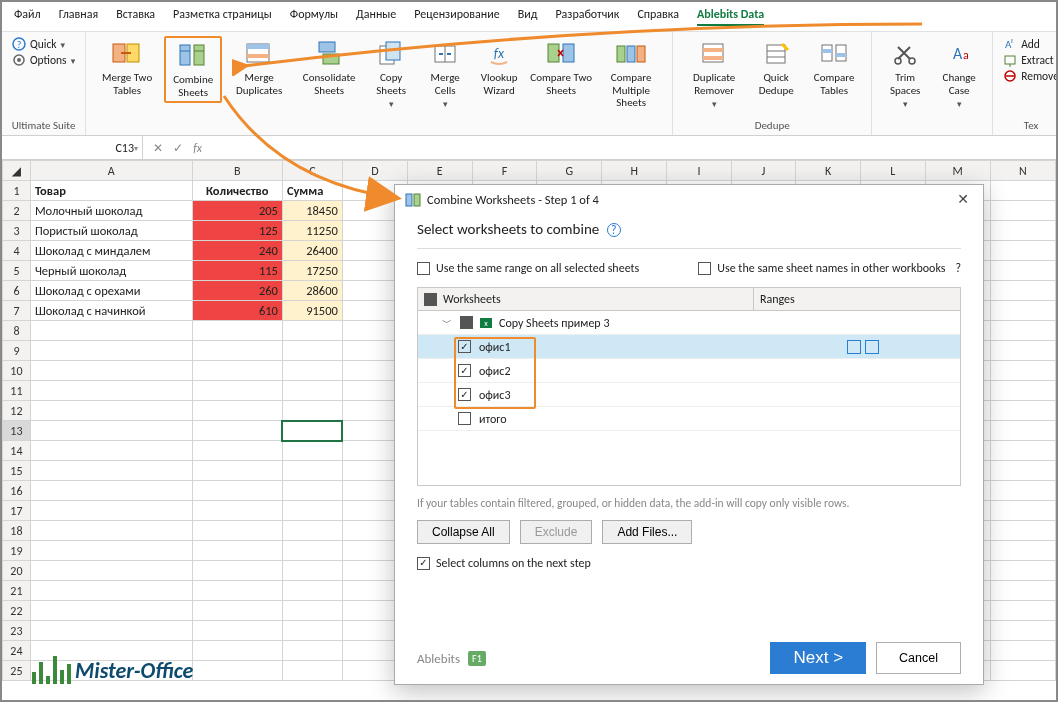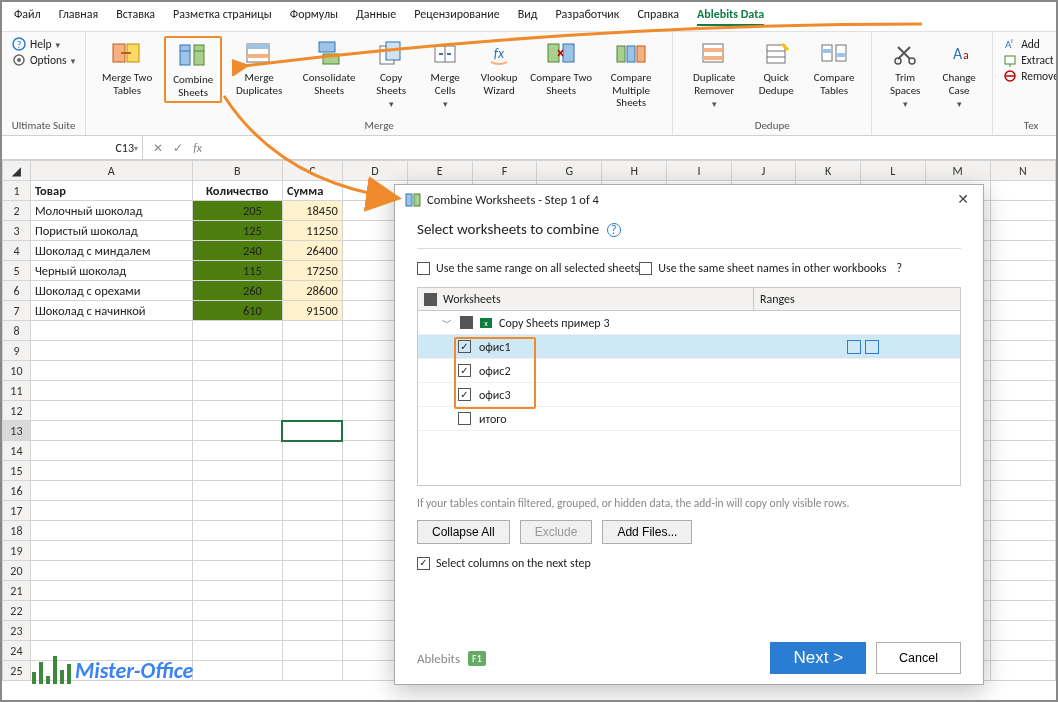--- a/index.html
+++ b/index.html
@@ -35,36 +35,36 @@
   .sheet-area{position:relative; height:540px; overflow:hidden;}
   table.sheet { border-collapse:collapse; table-layout:fixed; font-size:12.5px;}
   table.sheet th, table.sheet td { border:1px solid #d4d4d4; height:20px; overflow:hidden; white-space:nowrap;}
   table.sheet th { background:#f3f2f1; font-weight:normal; color:#333; text-align:center; font-size:12px;}
   .rowhdr{width:30px; background:#f3f2f1; text-align:center; color:#333;}
   .col-a{width:167px;} .col-b{width:93px;} .col-c{width:62px;}
   .col-rest{width:73px;}
   .hdr-cell{font-weight:600; text-align:left; padding:0 4px;}
   .hdr-cell.center{text-align:center;}
   .data-a{padding:0 4px;}
-  .data-b{background:#4d7c0f; text-align:right; padding:0 20px;}
+  .data-b{background:#ef4444; text-align:right; padding:0 4px;}
   .data-c{background:#fff2cc; text-align:right; padding:0 4px;}
   .sel-row th.rowhdr{background:#d9d9d9;}
   .sel-cell{border:2px solid #217346 !important;}
   
   
   .dialog { position:absolute; left:392px; top:182px; width:590px; height:501px; background:#fff; border:1px solid #aaa; box-shadow:0 6px 24px rgba(0,0,0,0.25); display:flex; flex-direction:column;}
   .dlg-title{display:flex; align-items:center; justify-content:space-between; padding:6px 10px; font-size:12.5px;}
   .dlg-title-left{display:flex; align-items:center; gap:6px;}
   .dlg-close{font-size:14px; color:#444; padding:0 4px; cursor:default;}
   .dlg-body{padding:6px 22px 10px 22px; flex:1; display:flex; flex-direction:column;}
   .orange-h{color:#ef8b2c; font-size:12.5px; margin-bottom:2px;}
   .dlg-h{font-size:15px; color:#222; margin-bottom:6px;}
   .dlg-h .hint{color:#2b7cd3; font-size:12px; border:1px solid #2b7cd3; border-radius:50%; width:14px; height:14px; display:inline-flex; align-items:center; justify-content:center; margin-left:4px;}
   .hr{height:1px; background:#dcdcdc; margin:4px 0 12px;}
-  .opts-row{display:flex; font-size:12px; margin-bottom:12px; align-items:center;}
+  .opts-row{display:flex; font-size:12px; margin-bottom:12px; align-items:center;justify-content:space-between;}
   .chk{display:inline-flex; align-items:center; gap:6px;}
   .chk-box{width:13px; height:13px; border:1px solid #555; display:inline-flex; align-items:center; justify-content:center; font-size:10px; line-height:1;}
   .chk-box.checked::after{content:"✓"; color:#222;}
   .chk-box.square{background:#555;}
   .tree{border:1px solid #c8c8c8; font-size:12px;}
   .tree-head{display:flex; background:#f3f2f1; border-bottom:1px solid #c8c8c8;}
   .tree-head .c1{flex:0 0 335px; padding:4px 6px; display:flex; align-items:center; gap:6px;}
   .tree-head .c2{flex:1; padding:4px 6px; border-left:1px solid #c8c8c8;}
   .tree-row{display:flex; border-bottom:1px solid #eee; align-items:center; height:24px;}
   .tree-row.sel{background:#cfe8f6;}
@@ -84,21 +84,21 @@
   .brand{display:flex; align-items:center; gap:8px; color:#888; font-size:13px;}
   .f1{background:#6a6; color:#fff; font-size:10px; padding:1px 4px; border-radius:2px;}
   .footer-btns{display:flex; gap:10px;}
   .btn-primary{background:#2b7cd3; color:#fff; border:1px solid #2b7cd3; padding:5px 22px; font-size:17px;}
   .btn-sec{background:#fff; border:1px solid #adadad; padding:5px 22px; font-size:12.5px;}
   
   
   .arrow{position:absolute; pointer-events:none;}
   
   
-  .logo{position:absolute; left:30px; bottom:16px; font-size:22px; font-weight:700; color:#3b82f6; font-style:italic; display:flex; align-items:center; gap:4px;}
+  .logo{position:absolute; left:30px; bottom:16px; font-size:22px; font-weight:700; color:#0c4a6e; font-style:italic; display:flex; align-items:center; gap:4px;}
   .logo-bars{display:flex; gap:3px; align-items:flex-end;}
   .logo-bars span{width:4px; background:#3b8a3b; display:inline-block;}
 </style>
 </head>
 <body>
 
 <div class="menubar">
   <span>Файл</span>
   <span>Главная</span>
   <span>Вставка</span>
@@ -113,21 +113,21 @@
 </div>
 
 <div class="ribbon">
   <div class="group" style="width:112px">
     <div>
       <div class="mini dd">
           <svg width="14" height="14">
             <circle cx="7" cy="7" r="6" fill="none" stroke="#2b7cd3" stroke-width="1.5"></circle>
             <text x="7" y="11" text-anchor="middle" font-size="10" fill="#2b7cd3">?</text>
           </svg>
-          <span>Help</span>
+          <span>Quick</span>
         </div>
       <div class="mini dd">
           <svg width="14" height="14">
             <circle cx="7" cy="7" r="5" fill="none" stroke="#666" stroke-width="1.5"></circle>
             <circle cx="7" cy="7" r="2" fill="#666"></circle>
           </svg>
           <span>Options</span>
         </div>
     </div>
     <div class="group-label">Ultimate Suite</div>
@@ -217,21 +217,20 @@
           <div class="ricon">
             <svg width="32" height="28">
               <rect x="2" y="6" width="8" height="16" fill="#a9d18e" stroke="#548235"></rect>
               <rect x="12" y="6" width="8" height="16" fill="#9dc3e6" stroke="#2e75b6"></rect>
               <rect x="22" y="6" width="8" height="16" fill="#f4b183" stroke="#c55a11"></rect>
             </svg>
           </div>
           <span>Compare Multiple Sheets</span>
         </div>
     </div>
-    <div class="group-label">Merge</div>
   </div>
 
   <div class="group">
     <div class="group-row">
       <div class="rbtn wide dd">
           <div class="ricon">
             <svg width="30" height="28">
               <rect x="4" y="4" width="20" height="18" fill="#fff" stroke="#767171"></rect>
               <rect x="4" y="8" width="20" height="4" fill="#f4b183"></rect>
               <rect x="4" y="16" width="20" height="4" fill="#f4b183"></rect>

